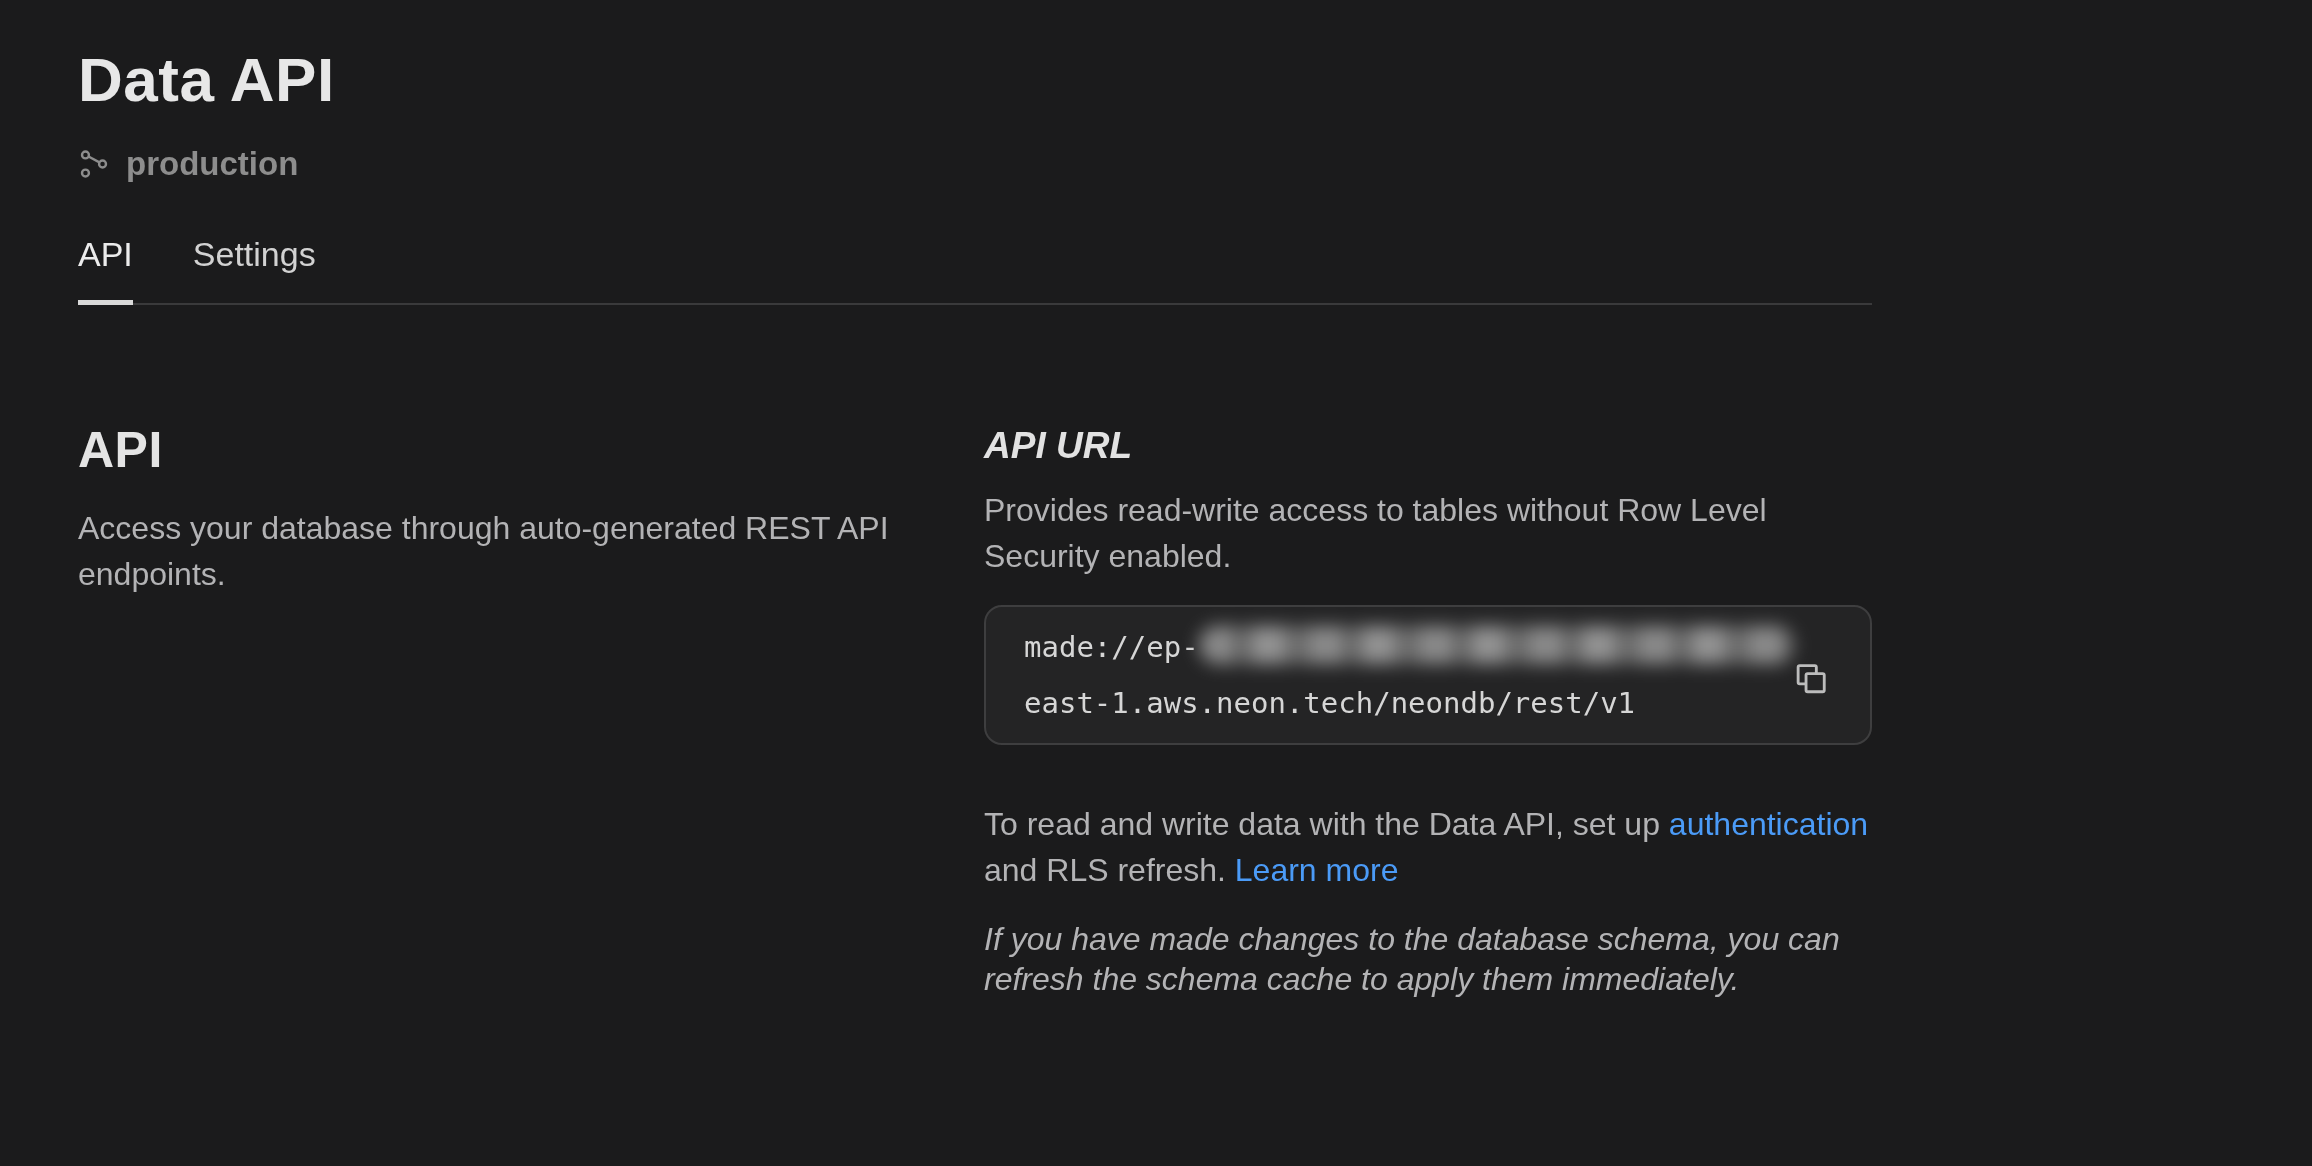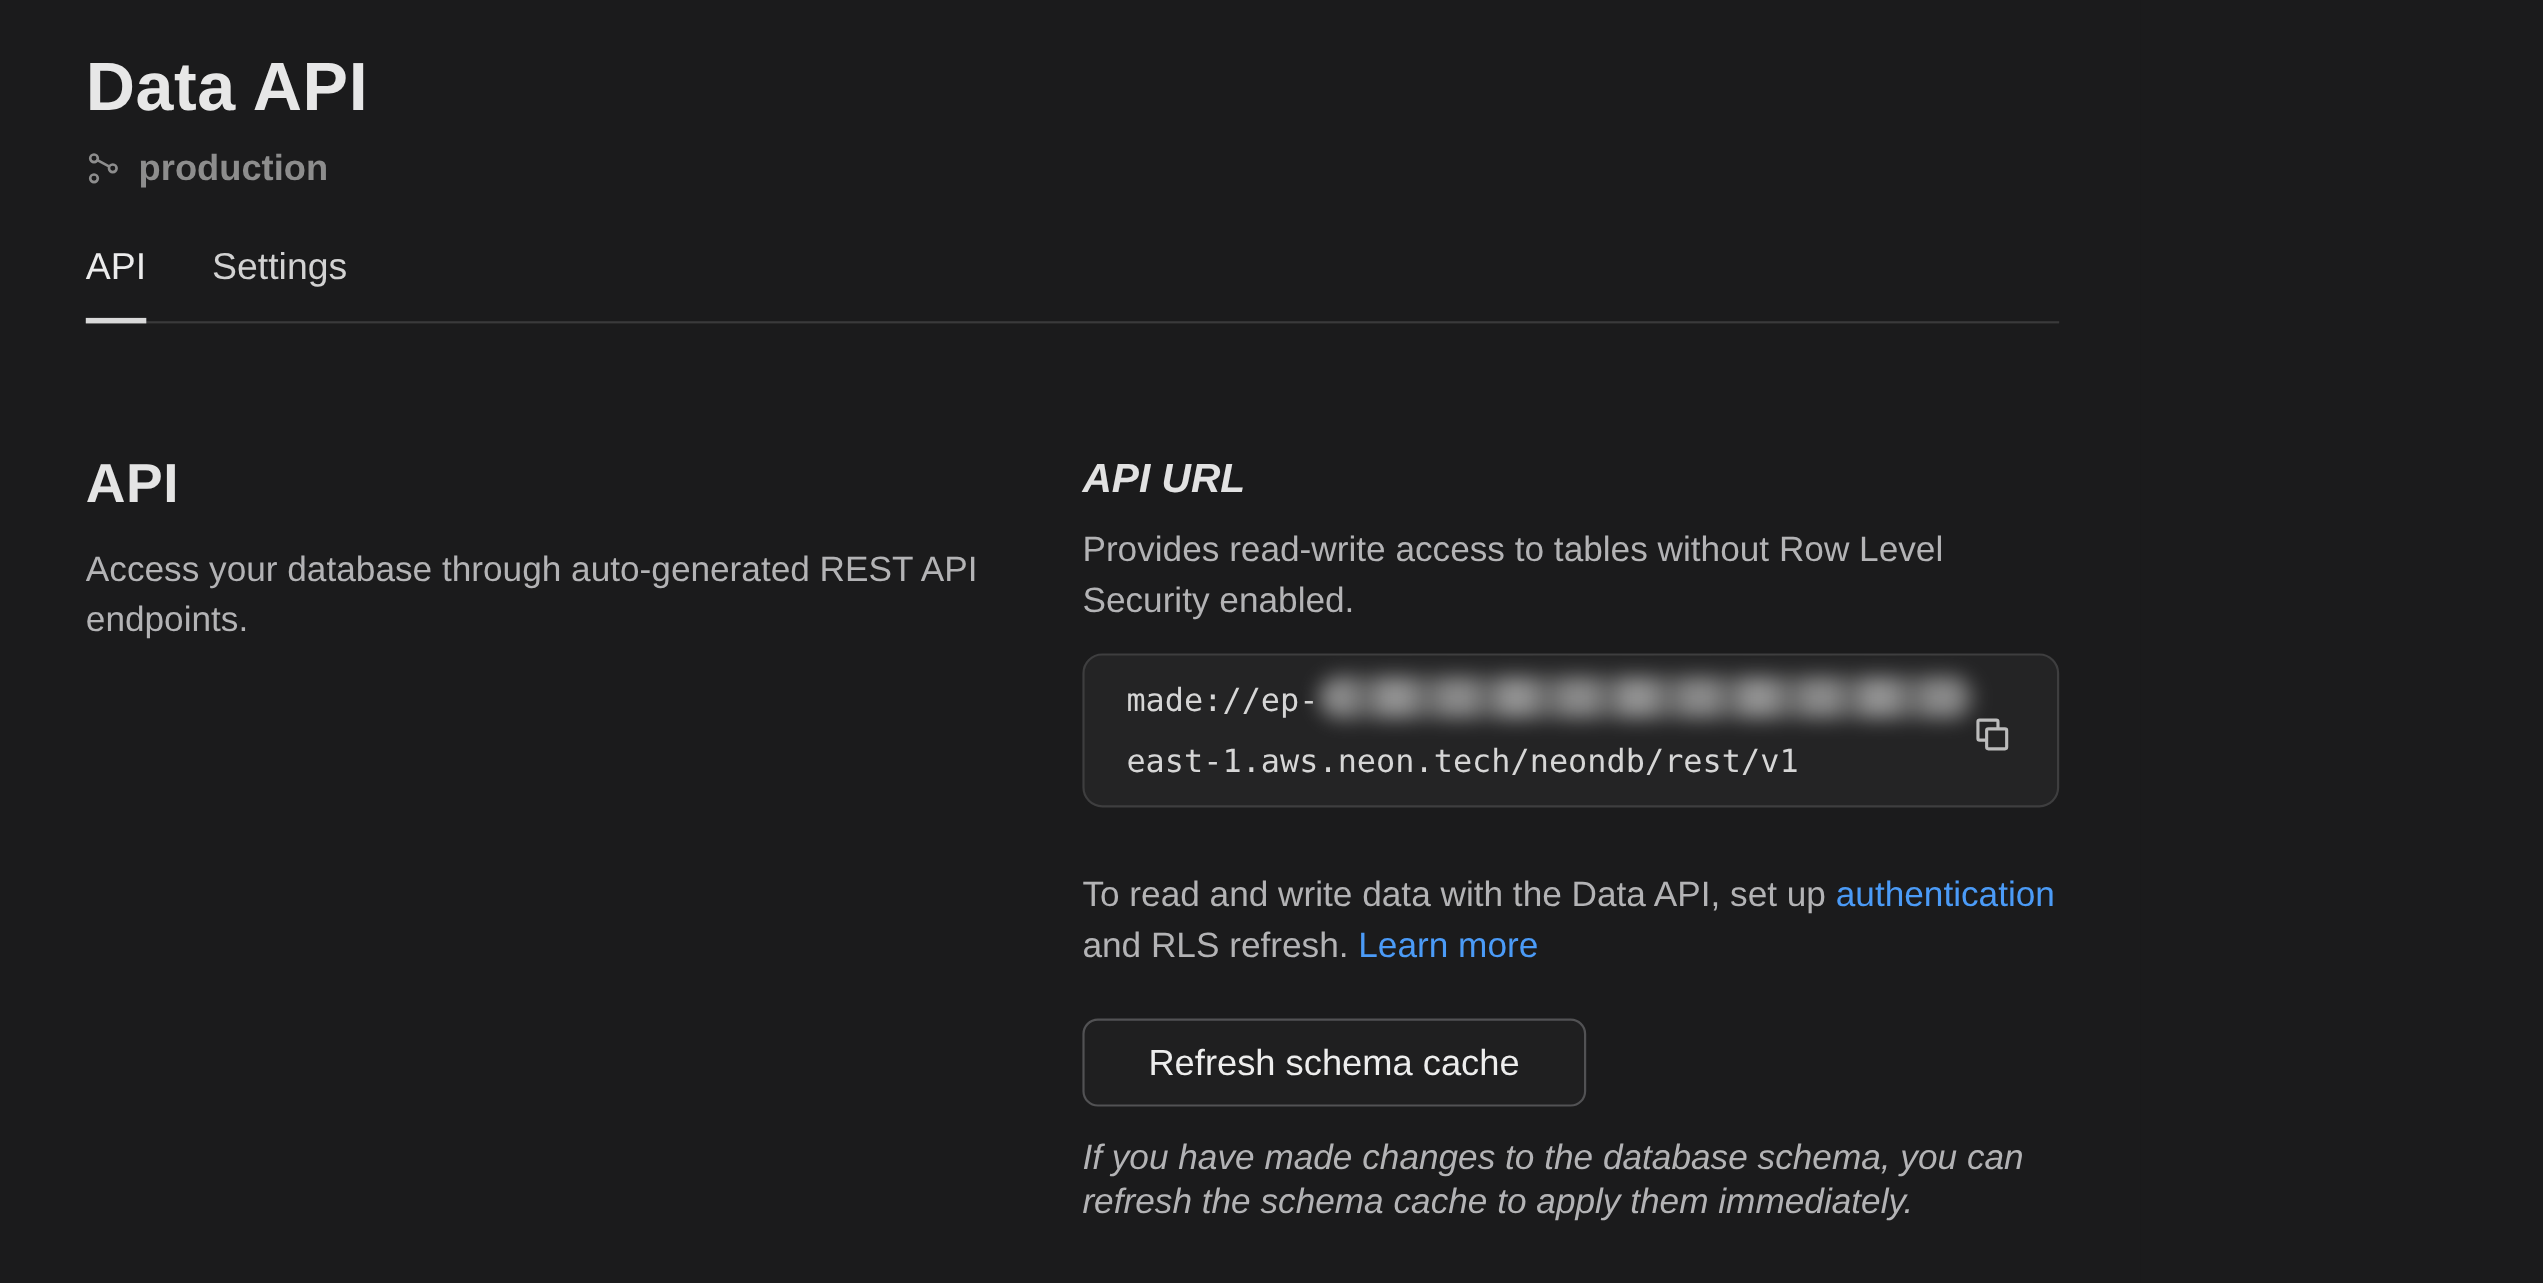--- a/index.html
+++ b/index.html
@@ -17,21 +17,21 @@
     padding: 46px 74px 0 78px;
   }
   .page-title {
     font-size: 62px;
     line-height: 1.1;
     font-weight: 600;
     color: #e7e7e7;
     letter-spacing: 0.5px;
   }
   .branch-row {
-    margin-top: 20px;
+    margin-top: 31px;
     display: flex;
     align-items: center;
     gap: 16px;
   }
   .branch-row svg { display: block; }
   .branch-name {
     font-size: 33px;
     font-weight: 700;
     color: #8d8d8d;
   }
@@ -208,20 +208,19 @@
               <svg width="38" height="38" viewBox="0 0 24 24" fill="none" stroke="#bcbcbc" stroke-width="1.8">
                 <rect x="4.5" y="4.5" width="11.5" height="11.5" rx="1"></rect>
                 <rect x="9.5" y="9.5" width="11.5" height="11.5" rx="1" fill="#242425"></rect>
               </svg>
             </span>
           </button>
         </div>
 
         <p class="auth-note"><span>To read and write data with the Data API, set up </span><a class="link">authentication</a><span> and RLS refresh. </span><a class="link">Learn more</a></p>
 
-        <button class="refresh-button">Refresh schema cache</button>
 
         <p class="refresh-desc">If you have made changes to the database schema, you can refresh the schema cache to apply them immediately.</p>
       </div>
 
     </div>
   </div>
 </div>
 
 </body></html>

